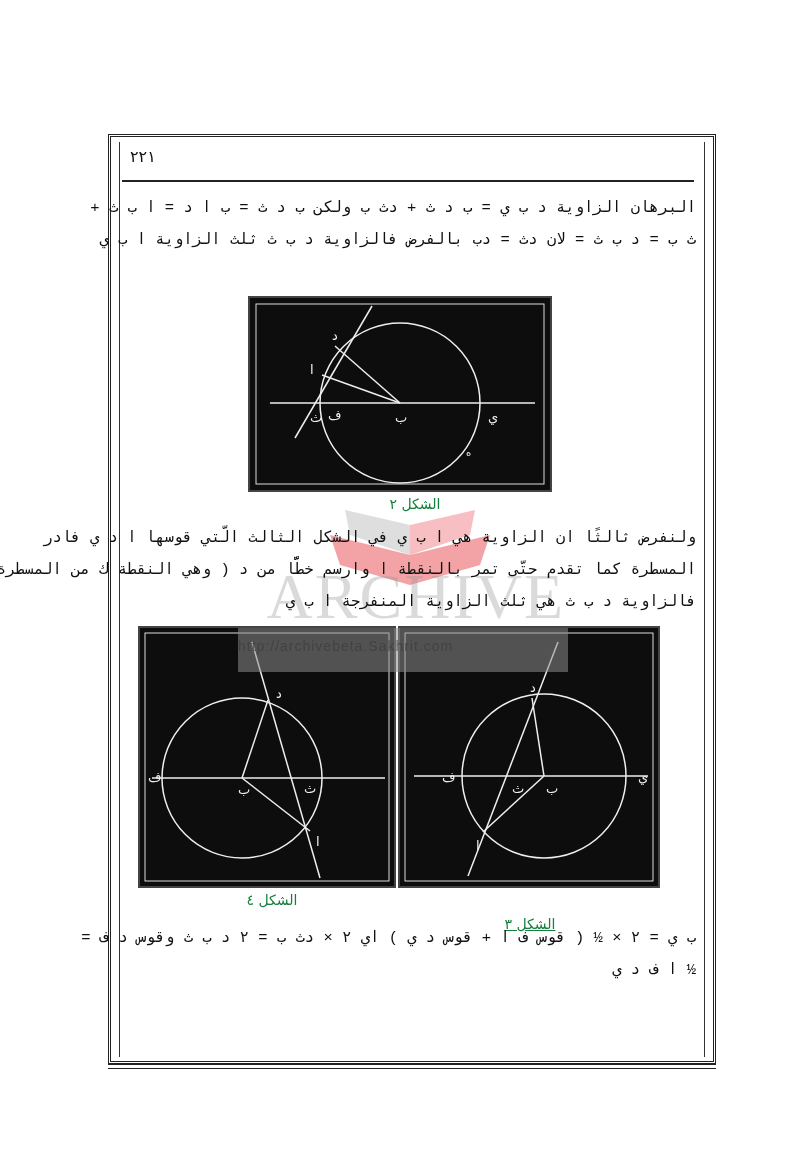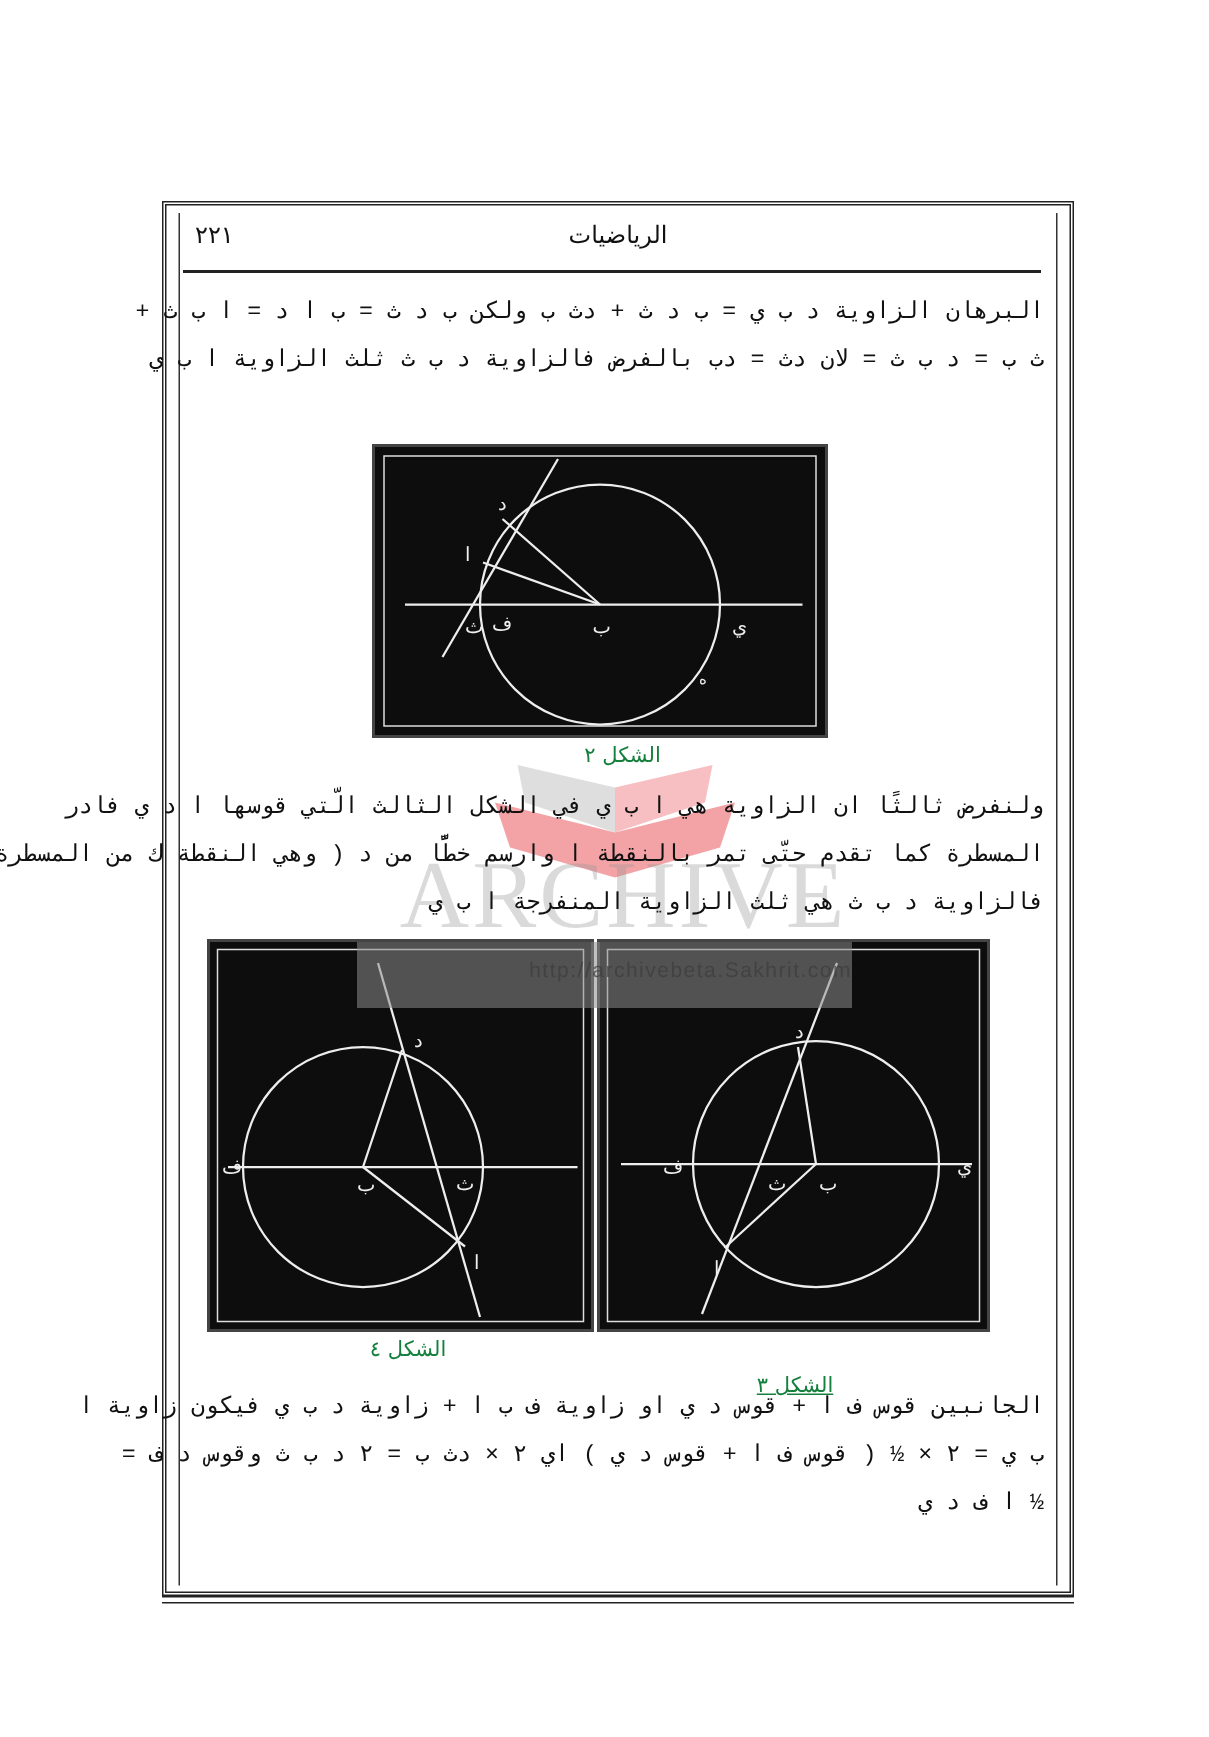--- a/index.html
+++ b/index.html
@@ -55,37 +55,36 @@
     .watermark-text {
       position: absolute; left: 255px; top: 560px; width: 310px; text-align: right;
       font-family: "Liberation Serif", serif; font-size: 64px; color: rgba(150,150,150,0.35);
       letter-spacing: 2px; pointer-events: none;
     }
     .watermark-banner {
       position: absolute; left: 238px; top: 628px; width: 330px; height: 44px;
       background: rgba(140,140,140,0.55); pointer-events: none;
     }
     .watermark-url {
-      position: absolute; left: 238px; top: 638px; width: 330px; text-align: right;
+      position: absolute; left: 238px; top: 638px; width: 330px; text-align: left;
       font-family: "Liberation Sans", sans-serif; font-size: 14px; color: rgba(60,60,60,0.7);
       letter-spacing: 1px; pointer-events: none;
     }
     .footer-rule {
       position: absolute; left: 108px; top: 1064px; width: 608px; height: 3px; border-top: 1px solid #222; border-bottom: 1px solid #222;
     }
   </style>
 </head>
 <body>
 
 <div class="page-frame"></div>
 <div class="inner-rule-left"></div>
 <div class="inner-rule-right"></div>
 
 <div class="header">
-  <div class="header-title">الرياضيات</div>
   <div class="header-pagenum">٢٢١</div>
 </div>
 <div class="header-rule"></div>
 
 <div class="para" style="left:130px; top:192px; width:566px;">
   <span class="line">البرهان الزاوية د ب ي = ب د ث + دث ب ولكن ب د ث = ب ا د = ا ب ث +</span>
   <span class="line" style="text-align-last:right">ث ب = د ب ث = لان دث = دب بالفرض فالزاوية د ب ث ثلث الزاوية ا ب ي</span>
 </div>
 
 <div class="figure" style="left:248px; top:296px; width:304px; height:196px;">
@@ -153,18 +152,17 @@
     <text x="146" y="165" fill="#eee" font-size="13" font-family="DejaVu Sans, sans-serif">ب</text>
     <text x="238" y="154" fill="#eee" font-size="13" font-family="DejaVu Sans, sans-serif">ي</text>
   </svg>
 </div>
 <div class="caption" style="left:490px; top:916px; width:80px;text-decoration:underline;">الشكل ٣</div>
 
 <div class="watermark-banner"></div>
 <div class="watermark-url">http://archivebeta.Sakhrit.com</div>
 
 <div class="para" style="left:130px; top:922px; width:566px;">
-  <span class="line">الجانبين قوس ف ا + قوس د ي او زاوية ف ب ا + زاوية د ب ي فيكون زاوية ا</span>
   <span class="line">ب ي = ٢ × ½ ( قوس ف ا + قوس د ي ) اي ٢ × دث ب = ٢ د ب ث وقوس د ف =</span>
   <span class="line" style="text-align-last:right">½ ا ف د ي</span>
 </div>
 
 <div class="footer-rule"></div>
 
 </body></html>

